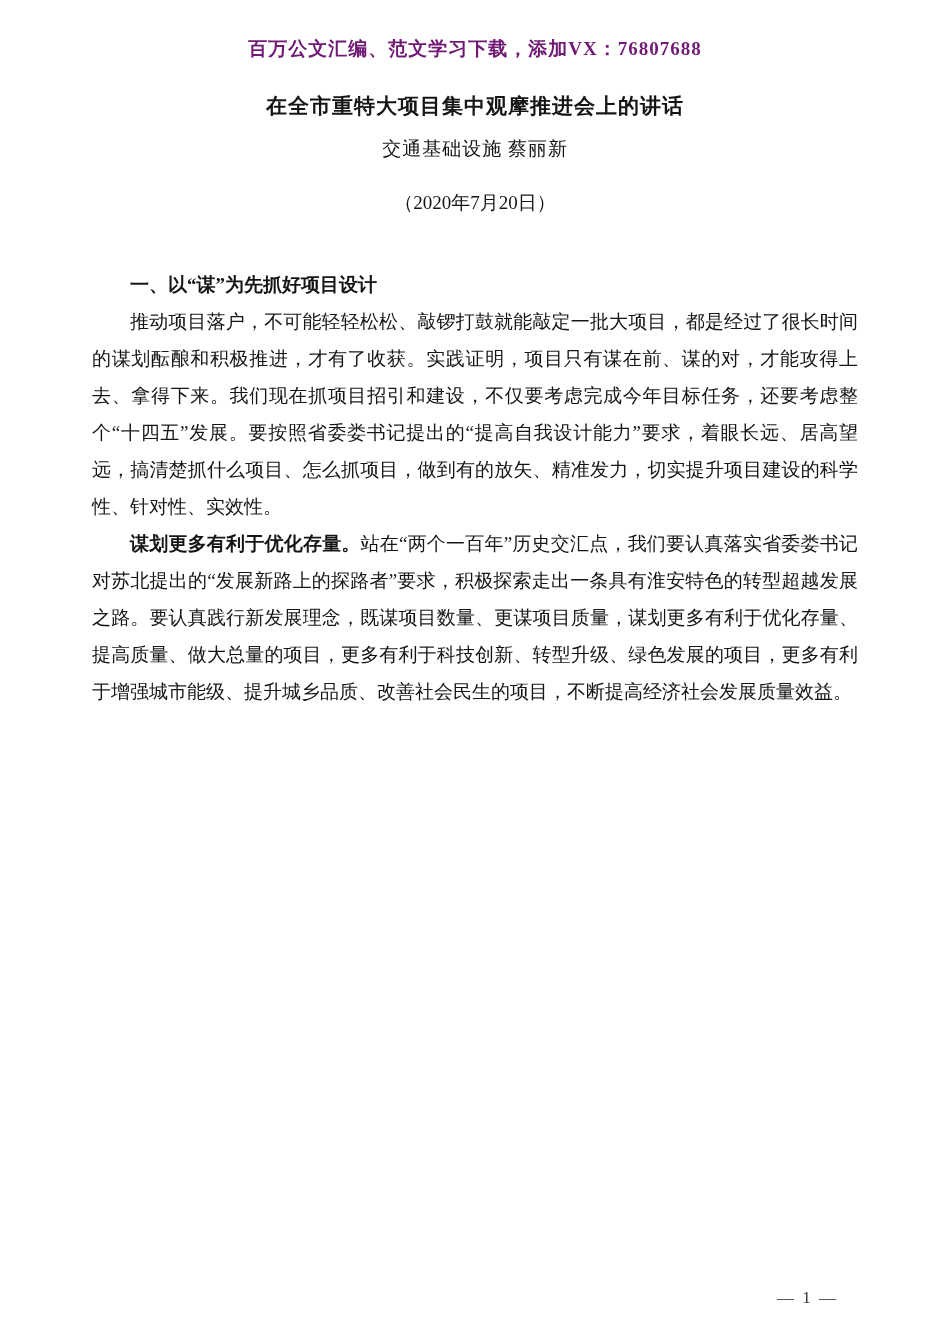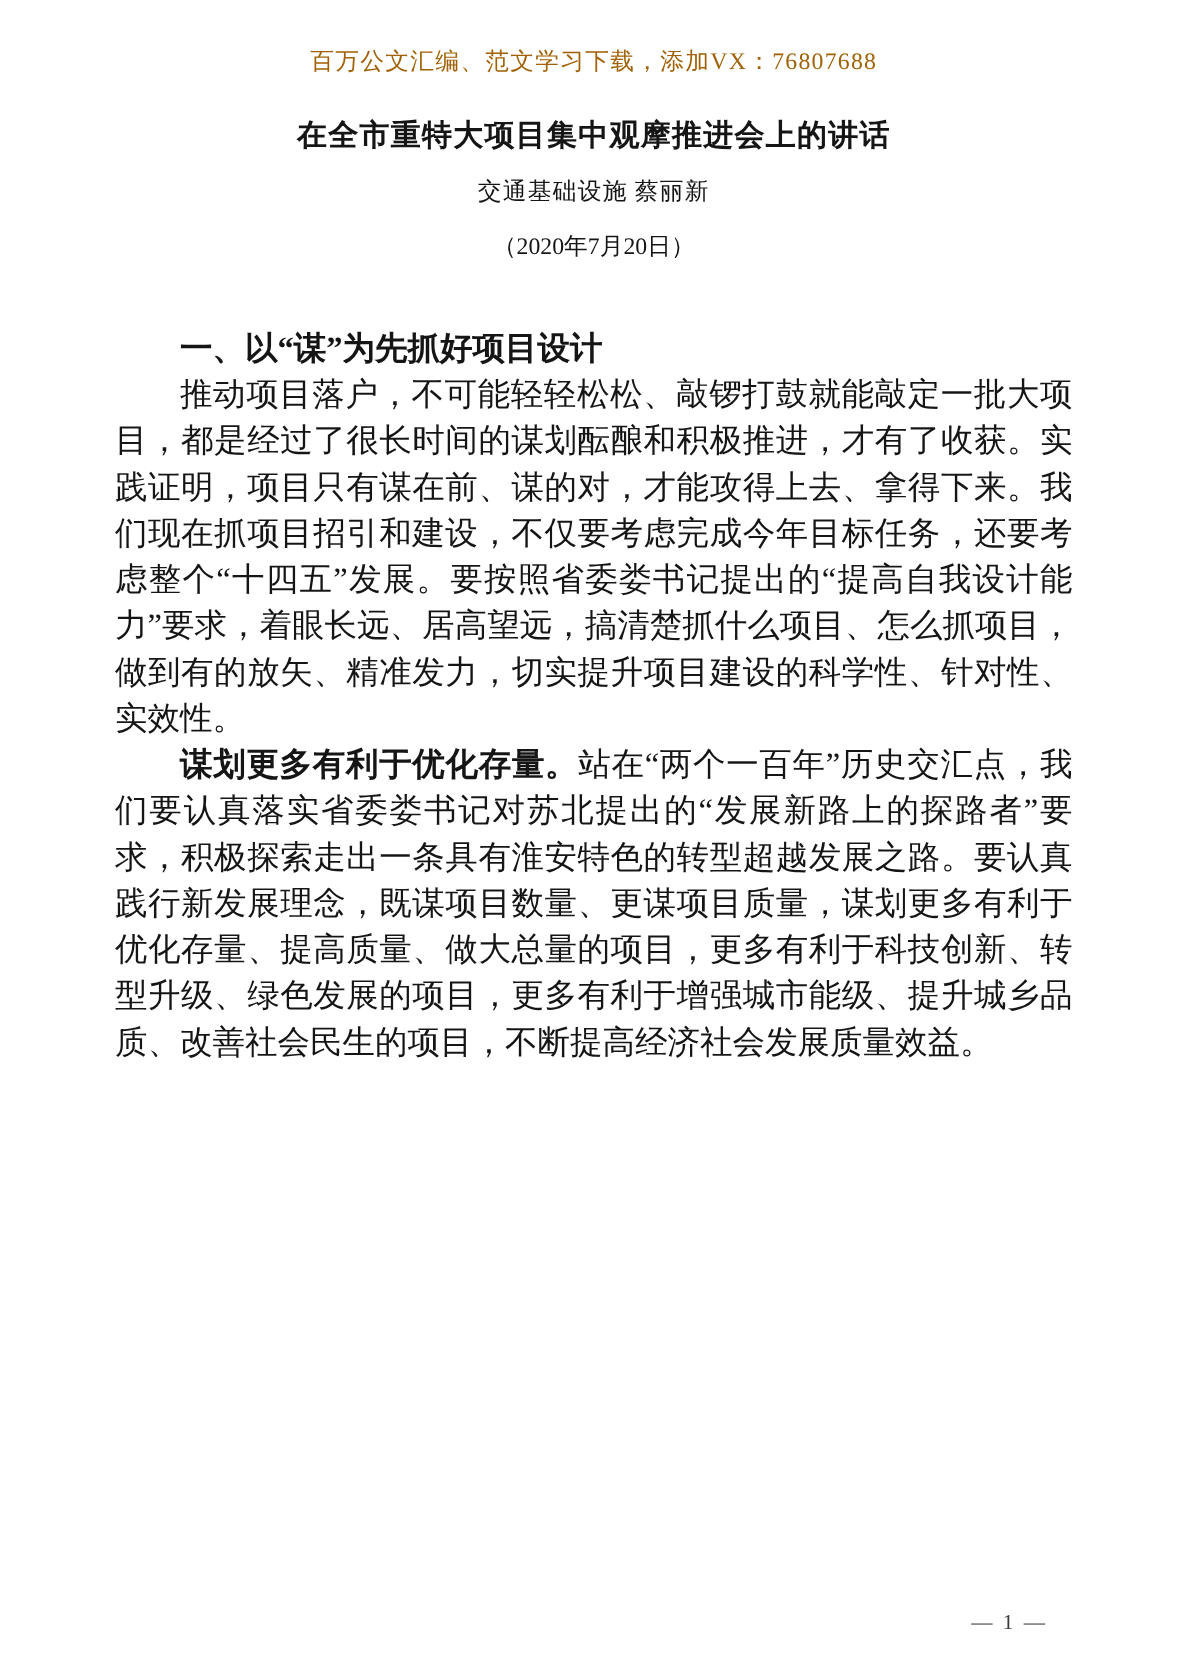--- a/index.html
+++ b/index.html
@@ -21,40 +21,40 @@
   }
   .banner {
     text-align: center;
     font-size: 19px;
     letter-spacing: 1px;
     margin-bottom: 30px;
     font-weight: 400;
   }
   .title {
     text-align: center;
-    font-size: 24px;
+    font-size: 21px;
     font-weight: 700;
     margin-top: 12px;
     letter-spacing: 1px;
   }
   .author {
     text-align: center;
     font-size: 19px;
     margin-top: 16px;
     letter-spacing: 1px;
   }
   .date {
     text-align: center;
     font-size: 19px;
-    margin-top: 18px;
+    margin-top: 28px;
     font-family: Liberation Serif, serif;
   }
   .body-text {
     margin-top: 50px;
-    font-size: 26px;
+    font-size: 19px;
     line-height: 37px;
     text-align: justify;
     text-justify: inter-ideograph;
   }
   .para {
     text-indent: 2em;
     margin: 0;
   }
   .para.heading { font-weight: 700; }
   .lead { font-weight: 700; }
@@ -65,21 +65,21 @@
     font-size: 17px;
     letter-spacing: 2px;
     color: #3a3a3a;
   }
 </style>
 </head>
 <body>
 
 <div class="page">
 
-  <div class="banner" style="color: #a16207;">百万公文汇编、范文学习下载，添加VX：76807688</div>
+  <div class="banner" style="color: #701a75; font-weight: bold;">百万公文汇编、范文学习下载，添加VX：76807688</div>
 
   <div class="title">在全市重特大项目集中观摩推进会上的讲话</div>
 
   <div class="author">交通基础设施 蔡丽新</div>
 
   <div class="date">（2020年7月20日）</div>
 
   <div class="body-text">
 
     <p class="para heading">

